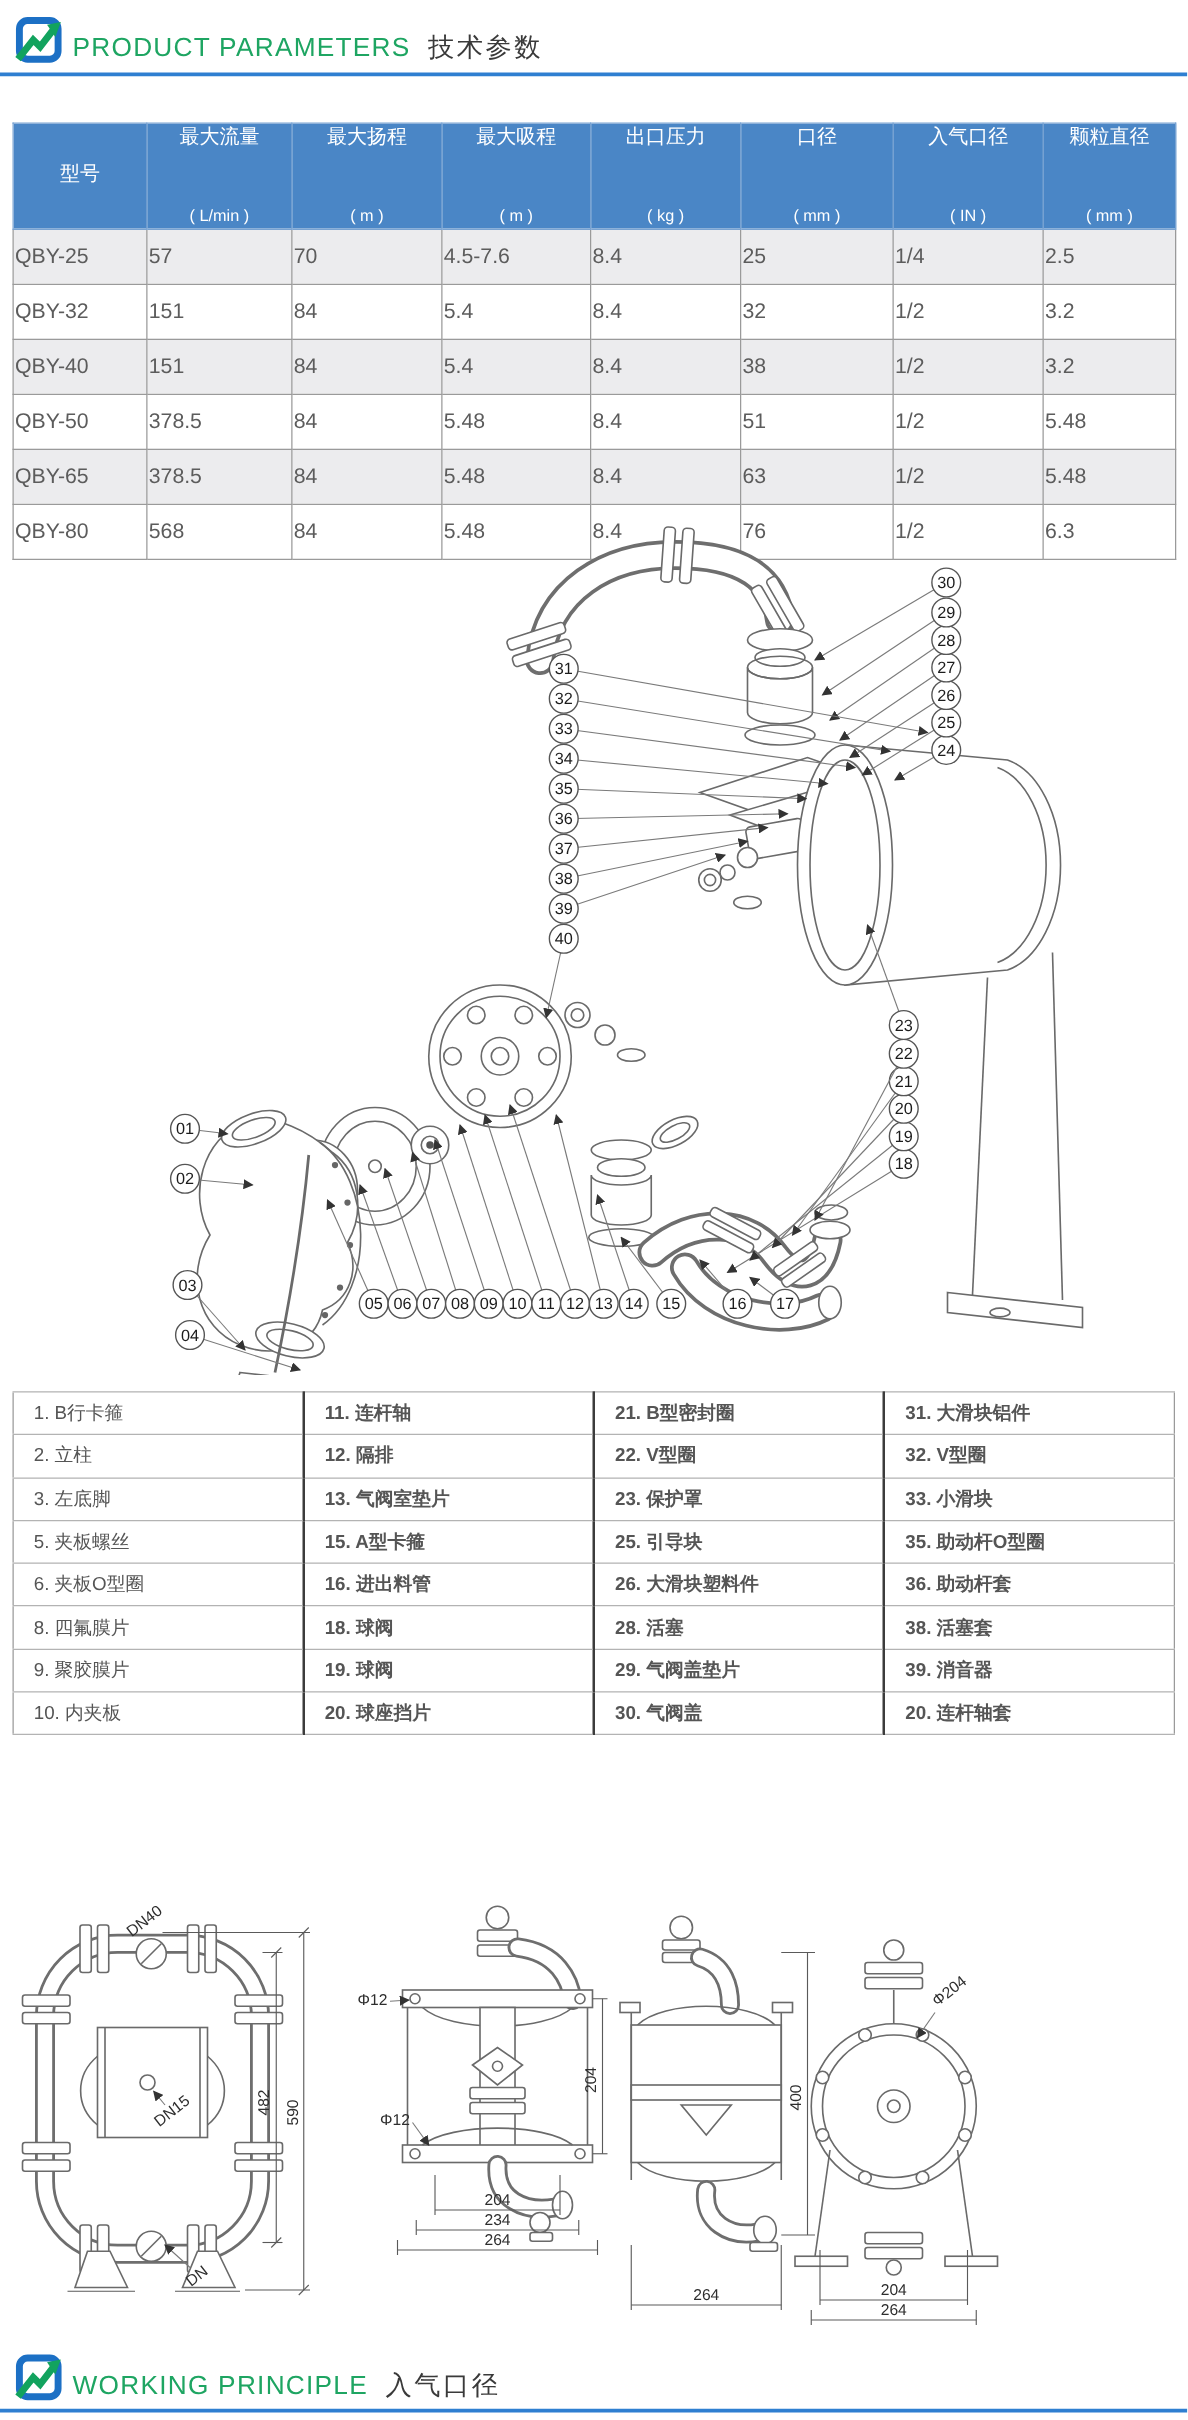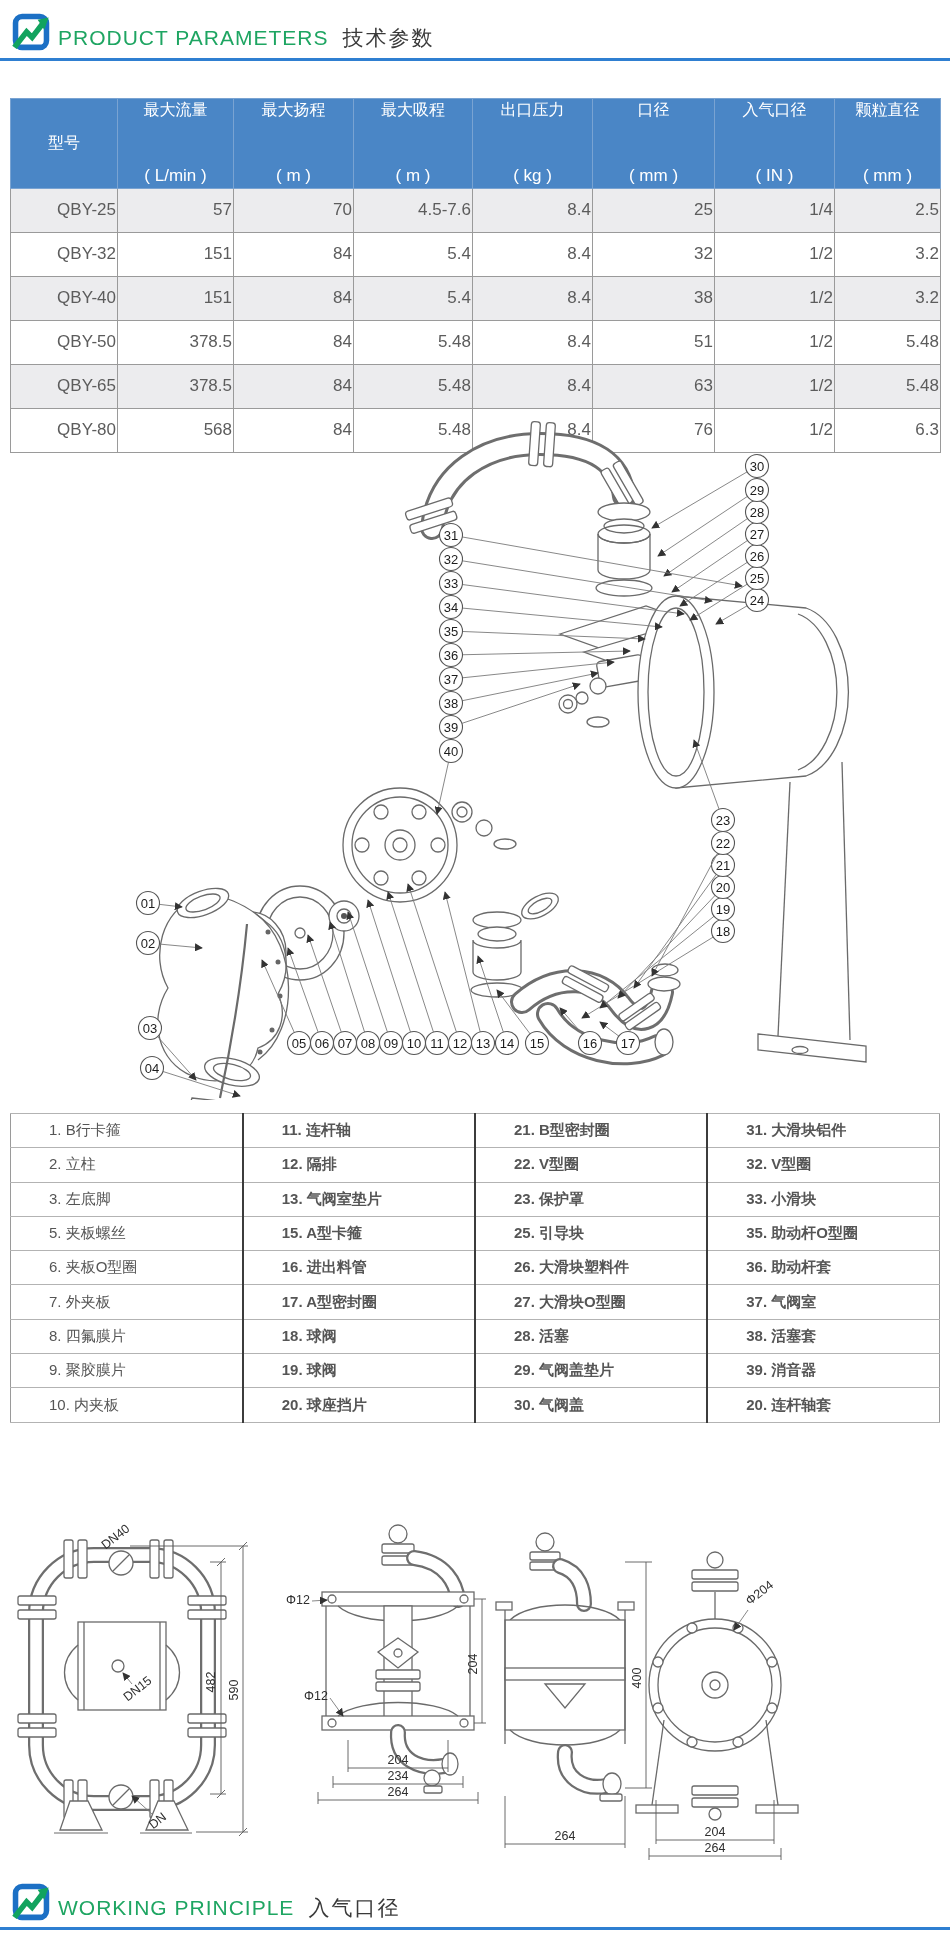--- a/index.html
+++ b/index.html
@@ -10,29 +10,29 @@
   .band .logo{position:absolute;left:10px;top:12px;width:42px;height:42px;}
   .band .titles{position:absolute;left:58px;top:24px;white-space:nowrap;}
   .band .en{font-size:21px;letter-spacing:1px;color:#1ea562;}
   .band .zh{font-size:21px;color:#3a3a3a;margin-left:14px;letter-spacing:2px;}
   .blue-line{position:absolute;left:0;width:950px;height:3px;background:#2f7fd1;}
   
   table.spec{position:absolute;top:98px;left:10px;width:930px;border-collapse:collapse;
              table-layout:fixed;border:1px solid #8f8f8f;}
   table.spec th{background:#4a86c6;color:#fff;font-weight:normal;height:48px;
                 font-size:16px;line-height:1.3;text-align:center;border:1px solid #79a3d2;}
-  table.spec th .unit{font-size:17px;margin-top:44px;}
-  table.spec td{border:1px solid #9a9a9a;text-align:right;font-size:17px;color:#5c5c5c;
+  table.spec th .unit{font-size:13px;margin-top:44px;}
+  table.spec td{border:1px solid #9a9a9a;text-align:left;font-size:17px;color:#5c5c5c;
                 height:41px;background:#fff;}
   table.spec tr.alt td{background:#ececee;}
   
   table.parts{position:absolute;top:1113px;left:10px;width:930px;border-collapse:collapse;
               table-layout:fixed;border:1px solid #9a9a9a;}
   table.parts td{border-top:1px solid #b3b3b3;border-bottom:1px solid #b3b3b3;
-                 font-size:15px;color:#555;height:31.3px;padding-left:38px;background:#fff;}
+                 font-size:15px;color:#555;height:31.3px;padding-left:16px;background:#fff;}
   table.parts td + td{border-left:2px solid #3c3c3c;font-weight:bold;}
   
   svg.art{position:absolute;top:400px;left:0;width:950px;height:700px;}
   svg.draw{position:absolute;top:1500px;left:0;width:950px;height:380px;}
   .ol{fill:#fff;stroke:#6a6a6a;stroke-width:1.3;}
   .nl{fill:none;stroke:#6a6a6a;stroke-width:1.3;}
   .TO{fill:none;stroke:#6e6e6e;stroke-width:24;stroke-linecap:round;stroke-linejoin:round;}
   .TI{fill:none;stroke:#fff;stroke-width:18;stroke-linecap:round;stroke-linejoin:round;}
   .to{fill:none;stroke:#6e6e6e;stroke-width:16;stroke-linecap:round;stroke-linejoin:round;}
   .ti{fill:none;stroke:#fff;stroke-width:11.5;stroke-linecap:round;stroke-linejoin:round;}
@@ -443,26 +443,20 @@
           <td>25. 引导块</td>
           <td>35. 助动杆O型圈</td>
         </tr>
         <tr>
           <td>6. 夹板O型圈</td>
           <td>16. 进出料管</td>
           <td>26. 大滑块塑料件</td>
           <td>36. 助动杆套</td>
         </tr>
         <tr>
-          <td>7. 外夹板</td>
-          <td>17. A型密封圈</td>
-          <td>27. 大滑块O型圈</td>
-          <td>37. 气阀室</td>
-        </tr>
-        <tr>
           <td>8. 四氟膜片</td>
           <td>18. 球阀</td>
           <td>28. 活塞</td>
           <td>38. 活塞套</td>
         </tr>
         <tr>
           <td>9. 聚胶膜片</td>
           <td>19. 球阀</td>
           <td>29. 气阀盖垫片</td>
           <td>39. 消音器</td>

